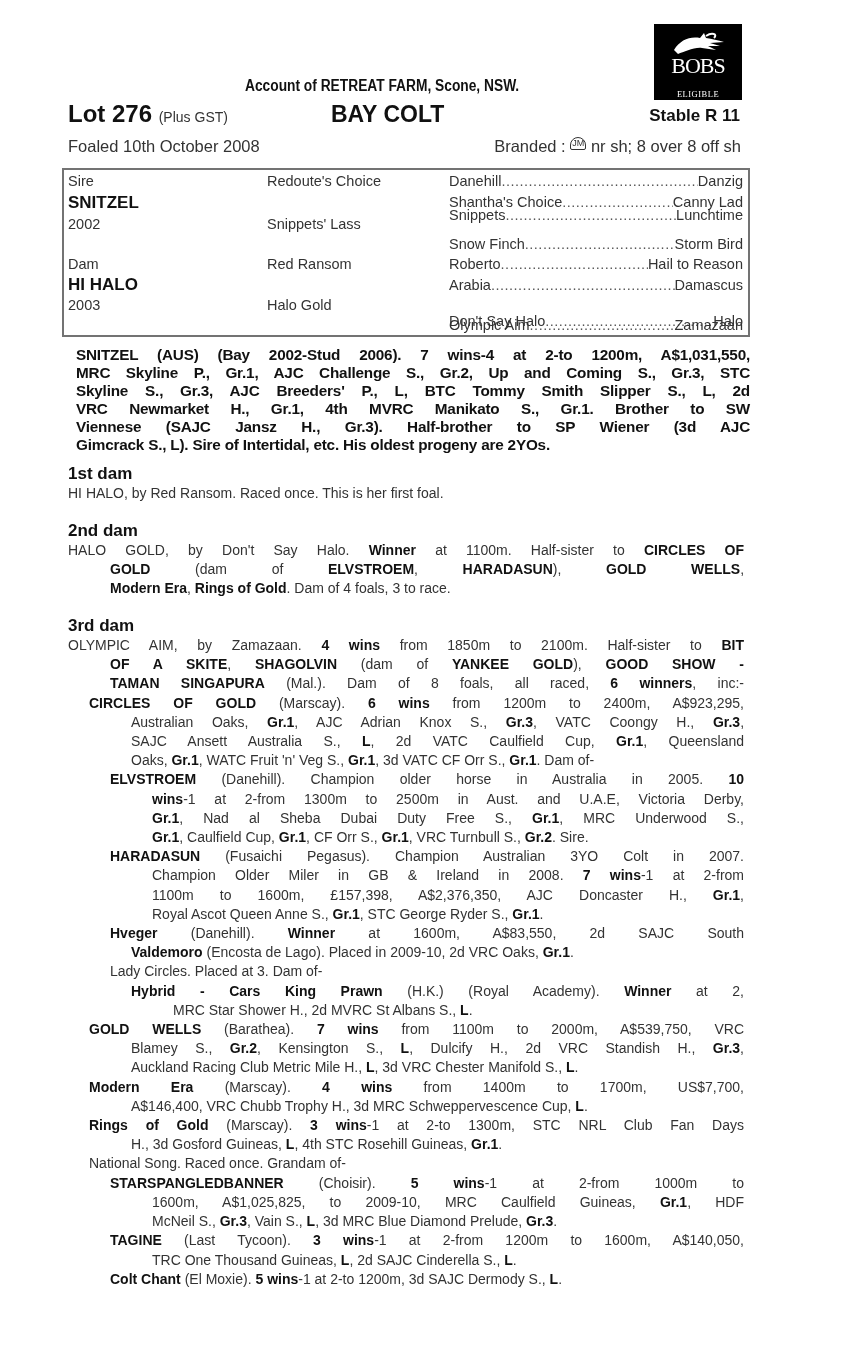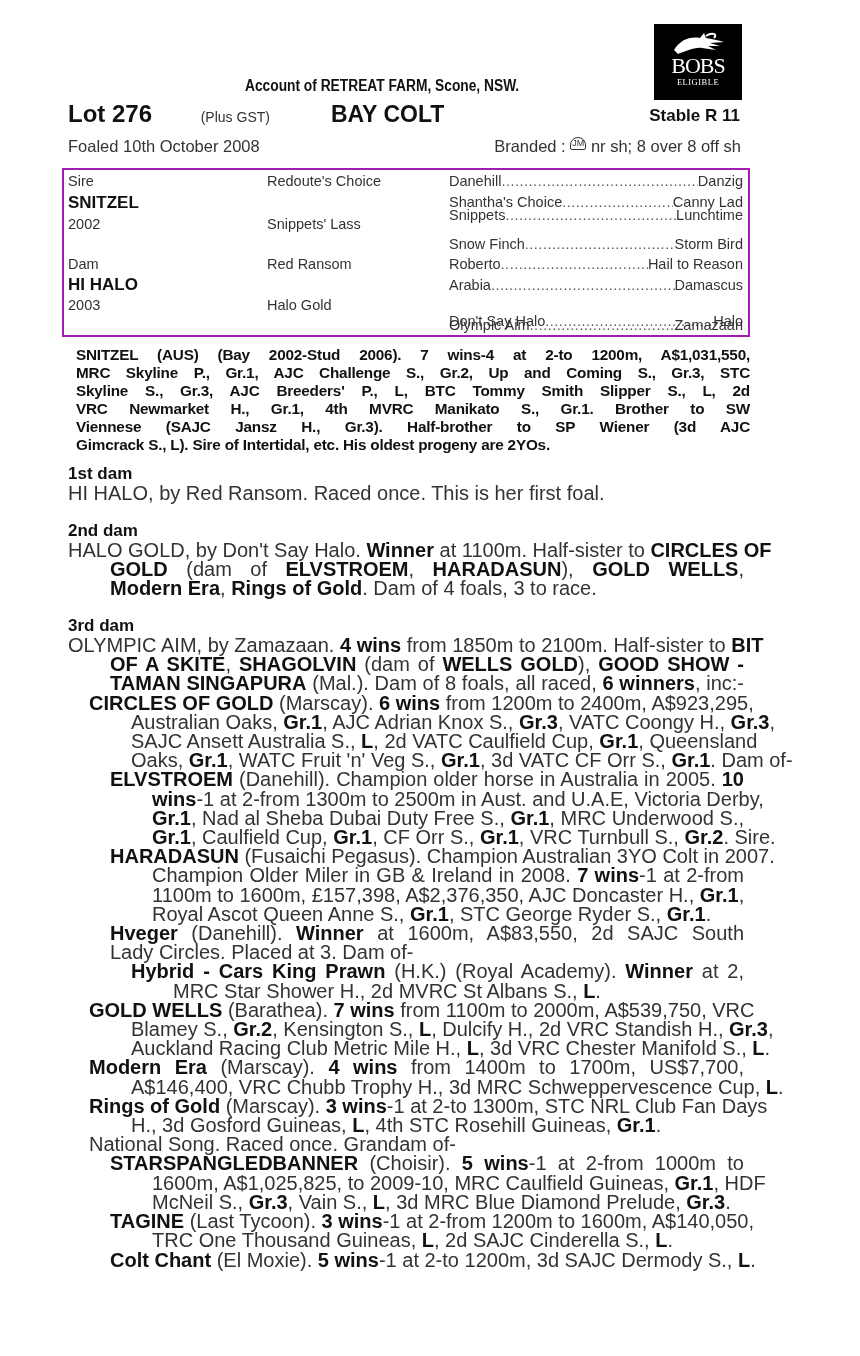--- a/index.html
+++ b/index.html
@@ -1,40 +1,40 @@
 <!DOCTYPE html>
 <html><head>
 <meta charset="utf-8">
 <style>
   * { box-sizing: border-box; margin: 0; padding: 0; }
   html, body { width: 860px; height: 1356px; background: #ffffff; }
   body { font-family: "Liberation Sans", sans-serif; color: #111; position: relative; overflow: hidden; }
   .logo { position: absolute; left: 654px; top: 24px; width: 88px; height: 76px; background: #000; color: #fff; text-align: center; }
   .logo svg { display: block; margin: 6px auto 0; }
   .logo .bobs { font-family: "Liberation Serif", serif; font-size: 22px; line-height: 20px; letter-spacing: -1px; margin-top: 0px; }
-  .logo .elig { font-family: "Liberation Serif", serif; font-size: 8.5px; letter-spacing: 0.5px; margin-top: 1px; }
+  .logo .elig { font-family: "Liberation Serif", serif; font-size: 8.5px; letter-spacing: 0.5px; margin-top: 13px; }
   .account { position: absolute; left: 245px; top: 77px; font-size: 16px; font-weight: bold; transform: scaleX(0.86); transform-origin: left; letter-spacing: 0px; }
   .lot { position: absolute; left: 68px; top: 100px; font-size: 24px; font-weight: bold; }
-  .lot .gst { font-size: 14px; font-weight: normal; color: #333; margin-left: 42px; }
+  .lot .gst { font-size: 14px; font-weight: normal; color: #333; }
   .sex { position: absolute; left: 331px; top: 101px; font-size: 23px; font-weight: bold; }
   .stable { position: absolute; right: 120px; top: 106px; font-size: 17px; font-weight: bold; margin-left: 38px; }
   .foaled { position: absolute; left: 68px; top: 137px; font-size: 16.5px; color: #333; }
   .branded { position: absolute; right: 119px; top: 137px; font-size: 16.5px; color: #333; white-space: nowrap; margin-left: 19px; }
   .brand-mark { display: inline-block; font-size: 9px; border: 1px solid #333; border-radius: 8px 8px 2px 2px; padding: 0 1px; vertical-align: 6px; line-height: 11px; }
 
-  .ped { position: absolute; left: 62px; top: 168px; width: 688px; height: 169px; border: 2px solid #a21caf; }
+  .ped { position: absolute; left: 62px; top: 168px; width: 688px; height: 169px; border: 2px solid #737373; }
   .ped .c { position: absolute; font-size: 14.5px; color: #333; white-space: nowrap; }
   .ped .bold { font-weight: bold; font-size: 17px; color: #111; }
   .ped .g3 { position: absolute; left: 385px; width: 294px; display: flex; font-size: 14.5px; color: #333; }
   .ped .g3 .dots { flex: 1; overflow: hidden; white-space: nowrap; color: #555; }
   .ped .g3 .dots::after { content: "..........................................................................................................."; letter-spacing: 0.5px; }
 
   .summary { position: absolute; left: 76px; top: 346px; width: 674px; font-size: 15.3px; font-weight: bold; line-height: 18px; text-align: justify; letter-spacing: -0.2px; }
   .sec-h { position: absolute; left: 68px; font-size: 17px; font-weight: bold; }
-  .para { position: absolute; left: 68px; width: 676px; font-size: 20px; line-height: 19.2px; color: #333; text-align: justify; }
+  .para { position: absolute; left: 68px; width: 676px; font-size: 14px; line-height: 19.2px; color: #333; text-align: justify; }
   .para b { color: #111; }
   .line { display: block; white-space: nowrap; }
   .just { text-align: justify; text-align-last: justify; }
 </style>
 </head>
 <body>
 
 <div class="logo">
   <svg width="56" height="26" viewBox="0 0 56 26">
     <path d="M4 20 C10 10, 20 6, 30 8 L34 3 L36 8 C42 9, 48 10, 54 12 L40 13 L50 16 L38 16 L46 20 L32 18 C24 17, 14 22, 8 24 Z" fill="#fff"></path>
@@ -129,35 +129,36 @@
 <div class="sec-h" style="top:521px">2nd dam</div>
 <div class="para" style="top:541px">
   <span class="line just">HALO GOLD, by Don't Say Halo. <b>Winner</b> at 1100m. Half-sister to <b>CIRCLES OF</b></span>
   <span class="line just" style="padding-left:42px"><b>GOLD</b> (dam of <b>ELVSTROEM</b>, <b>HARADASUN</b>), <b>GOLD WELLS</b>,</span>
   <span class="line" style="padding-left:42px"><b>Modern Era</b>, <b>Rings of Gold</b>. Dam of 4 foals, 3 to race.</span>
 </div>
 
 <div class="sec-h" style="top:616px">3rd dam</div>
 <div class="para" style="top:636px">
   <span class="line just">OLYMPIC AIM, by Zamazaan. <b>4 wins</b> from 1850m to 2100m. Half-sister to <b>BIT</b></span>
-  <span class="line just" style="padding-left:42px"><b>OF A SKITE</b>, <b>SHAGOLVIN</b> (dam of <b>WELLS GOLD</b>), <b>GOOD SHOW -</b></span>
+  <span class="line just" style="padding-left:42px"><b>OF A SKITE</b>, <b>SHAGOLVIN</b> (dam of <b>YANKEE GOLD</b>), <b>GOOD SHOW -</b></span>
   <span class="line just" style="padding-left:42px"><b>TAMAN SINGAPURA</b> (Mal.). Dam of 8 foals, all raced, <b>6 winners</b>, inc:-</span>
   <span class="line just" style="padding-left:21px"><b>CIRCLES OF GOLD</b> (Marscay). <b>6 wins</b> from 1200m to 2400m, A$923,295,</span>
   <span class="line just" style="padding-left:63px">Australian Oaks, <b>Gr.1</b>, AJC Adrian Knox S., <b>Gr.3</b>, VATC Coongy H., <b>Gr.3</b>,</span>
   <span class="line just" style="padding-left:63px">SAJC Ansett Australia S., <b>L</b>, 2d VATC Caulfield Cup, <b>Gr.1</b>, Queensland</span>
   <span class="line" style="padding-left:63px">Oaks, <b>Gr.1</b>, WATC Fruit 'n' Veg S., <b>Gr.1</b>, 3d VATC CF Orr S., <b>Gr.1</b>. Dam of-</span>
   <span class="line just" style="padding-left:42px"><b>ELVSTROEM</b> (Danehill). Champion older horse in Australia in 2005. <b>10</b></span>
   <span class="line just" style="padding-left:84px"><b>wins</b>-1 at 2-from 1300m to 2500m in Aust. and U.A.E, Victoria Derby,</span>
   <span class="line just" style="padding-left:84px"><b>Gr.1</b>, Nad al Sheba Dubai Duty Free S., <b>Gr.1</b>, MRC Underwood S.,</span>
   <span class="line" style="padding-left:84px"><b>Gr.1</b>, Caulfield Cup, <b>Gr.1</b>, CF Orr S., <b>Gr.1</b>, VRC Turnbull S., <b>Gr.2</b>. Sire.</span>
   <span class="line just" style="padding-left:42px"><b>HARADASUN</b> (Fusaichi Pegasus). Champion Australian 3YO Colt in 2007.</span>
   <span class="line just" style="padding-left:84px">Champion Older Miler in GB &amp; Ireland in 2008. <b>7 wins</b>-1 at 2-from</span>
   <span class="line just" style="padding-left:84px">1100m to 1600m, £157,398, A$2,376,350, AJC Doncaster H., <b>Gr.1</b>,</span>
   <span class="line" style="padding-left:84px">Royal Ascot Queen Anne S., <b>Gr.1</b>, STC George Ryder S., <b>Gr.1</b>.</span>
   <span class="line just" style="padding-left:42px"><b>Hveger</b> (Danehill). <b>Winner</b> at 1600m, A$83,550, 2d SAJC South</span>
+  <span class="line" style="padding-left:63px"><b>Valdemoro</b> (Encosta de Lago). Placed in 2009-10, 2d VRC Oaks, <b>Gr.1</b>.</span>
   <span class="line" style="padding-left:42px">Lady Circles. Placed at 3. Dam of-</span>
   <span class="line just" style="padding-left:63px"><b>Hybrid - Cars King Prawn</b> (H.K.) (Royal Academy). <b>Winner</b> at 2,</span>
   <span class="line" style="padding-left:105px">MRC Star Shower H., 2d MVRC St Albans S., <b>L</b>.</span>
   <span class="line just" style="padding-left:21px"><b>GOLD WELLS</b> (Barathea). <b>7 wins</b> from 1100m to 2000m, A$539,750, VRC</span>
   <span class="line just" style="padding-left:63px">Blamey S., <b>Gr.2</b>, Kensington S., <b>L</b>, Dulcify H., 2d VRC Standish H., <b>Gr.3</b>,</span>
   <span class="line" style="padding-left:63px">Auckland Racing Club Metric Mile H., <b>L</b>, 3d VRC Chester Manifold S., <b>L</b>.</span>
   <span class="line just" style="padding-left:21px"><b>Modern Era</b> (Marscay). <b>4 wins</b> from 1400m to 1700m, US$7,700,</span>
   <span class="line" style="padding-left:63px">A$146,400, VRC Chubb Trophy H., 3d MRC Schweppervescence Cup, <b>L</b>.</span>
   <span class="line just" style="padding-left:21px"><b>Rings of Gold</b> (Marscay). <b>3 wins</b>-1 at 2-to 1300m, STC NRL Club Fan Days</span>
   <span class="line" style="padding-left:63px">H., 3d Gosford Guineas, <b>L</b>, 4th STC Rosehill Guineas, <b>Gr.1</b>.</span>

